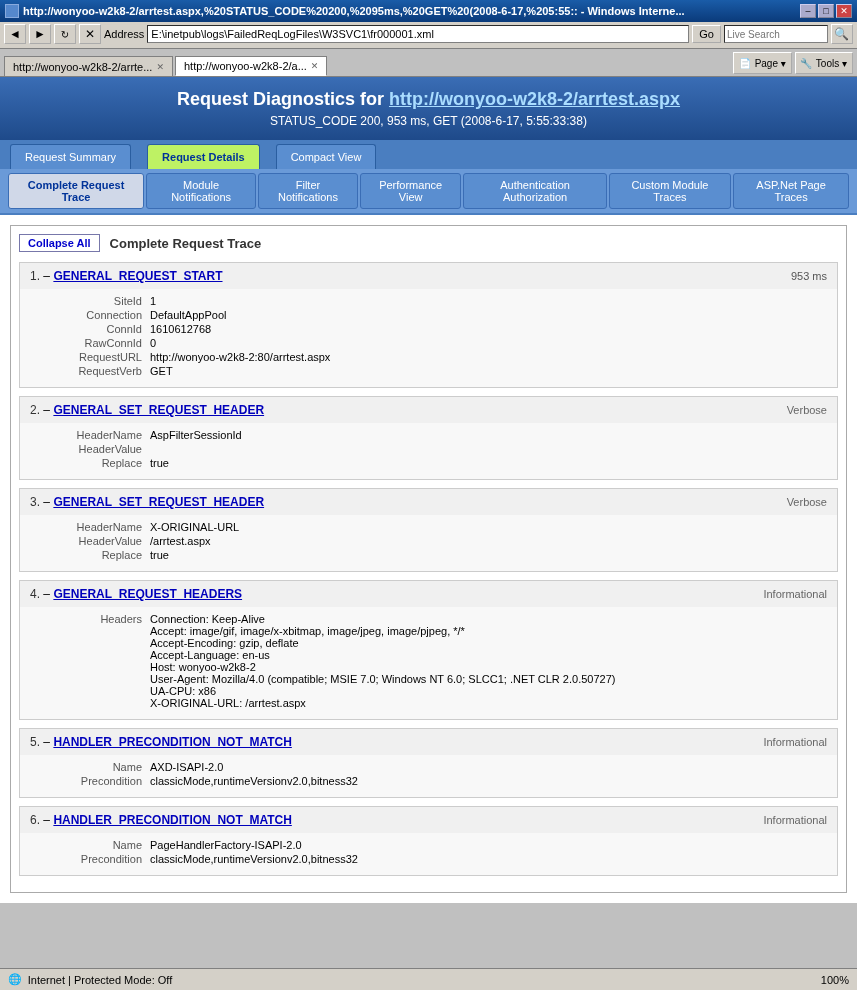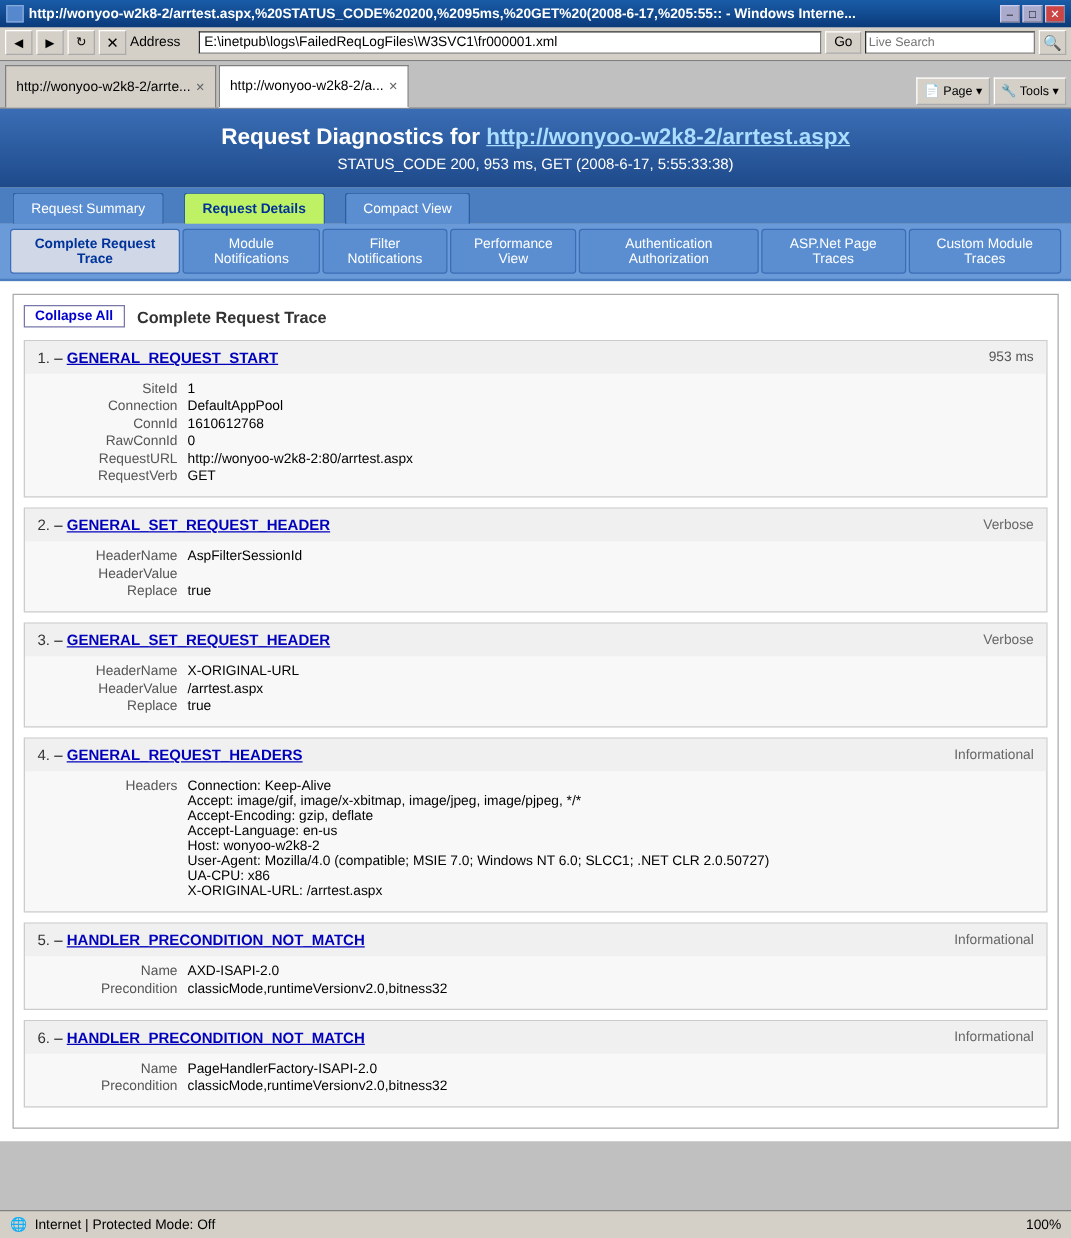--- a/index.html
+++ b/index.html
@@ -38,21 +38,21 @@
     .nav-btn {
       width: 22px; height: 20px; background: #d4d0c8; border: 1px outset #ffffff;
       font-size: 12px; cursor: pointer; display: flex; align-items: center; justify-content: center;
     }
     .address-bar {
       display: flex; align-items: center; gap: 3px;
     }
     .address-label { font-size: 11px; }
     .address-input {
       flex: 1; height: 18px; border: 1px inset #808080; background: white;
-      font-size: 11px; padding: 0 3px; margin-left: 12px;
+      font-size: 11px; padding: 0 3px;
     }
     .go-btn {
       height: 18px; padding: 0 6px; background: #d4d0c8; border: 1px outset #ffffff;
       font-size: 11px; cursor: pointer;
     }
 
     
     .browser-tabs {
       background: #c0c0c0;
       border-bottom: 1px solid #808080;
@@ -67,29 +67,29 @@
       border: 1px solid #808080;
       border-bottom: none;
       padding: 2px 8px;
       font-size: 11px;
       cursor: pointer;
       min-width: 80px;
       max-width: 200px;
       white-space: nowrap;
       overflow: hidden;
       text-overflow: ellipsis;
-      height: 34px;
+      height: 20px;
       display: flex; align-items: center; gap: 4px;
     }
     .browser-tab.active { background: white; border-bottom: 1px solid white; z-index: 1; }
     .tab-close { color: #666; font-size: 9px; margin-left: auto; }
     .browser-right-tools {
       margin-left: auto; display: flex; gap: 3px; align-items: center; margin-bottom: 2px;
     }
-    .search-bar { height: 18px; width: 136px; border: 1px inset #808080; font-size: 10px; padding: 0 2px; }
+    .search-bar { height: 18px; width: 104px; border: 1px inset #808080; font-size: 10px; padding: 0 2px; }
     .ie-toolbar-btn {
       height: 22px; padding: 0 5px; background: #d4d0c8; border: 1px outset #ffffff;
       font-size: 10px; cursor: pointer; display: flex; align-items: center; gap: 2px;
     }
 
     
     .page-header {
       background: linear-gradient(to bottom, #3a6db5, #1e4a8a);
       color: white;
       text-align: center;
@@ -328,24 +328,24 @@
   <div class="sec-tab">
     <span>Filter Notifications</span>
   </div>
   <div class="sec-tab">
     <span>Performance View</span>
   </div>
   <div class="sec-tab">
     <span>Authentication Authorization</span>
   </div>
   <div class="sec-tab">
+    <span>Custom Module Traces</span>
+  </div>
+  <div class="sec-tab">
     <span>ASP.Net Page Traces</span>
-  </div>
-  <div class="sec-tab">
-    <span>Custom Module Traces</span>
   </div>
 </div>
 
 <div class="content-area">
   <div class="trace-container">
     <div class="trace-header">
       <button class="collapse-btn">Collapse All</button>
       <span class="trace-title">Complete Request Trace</span>
     </div>
 

